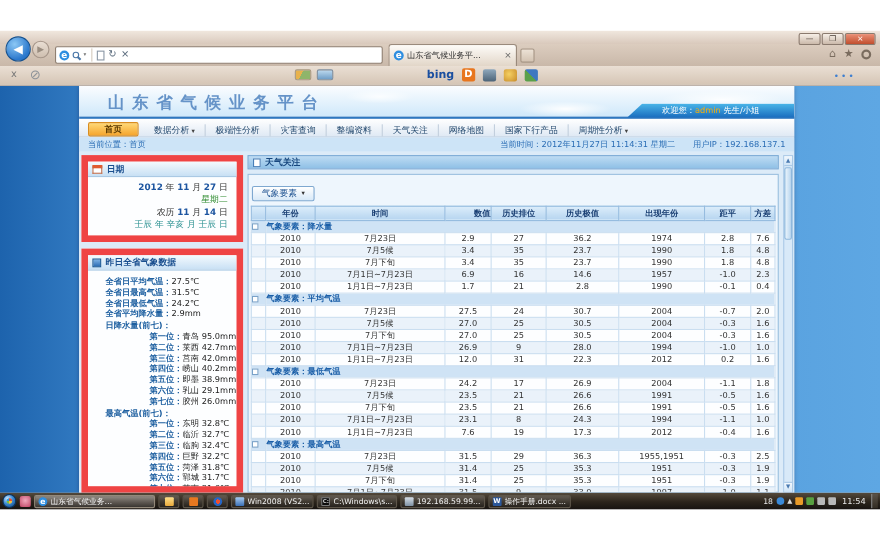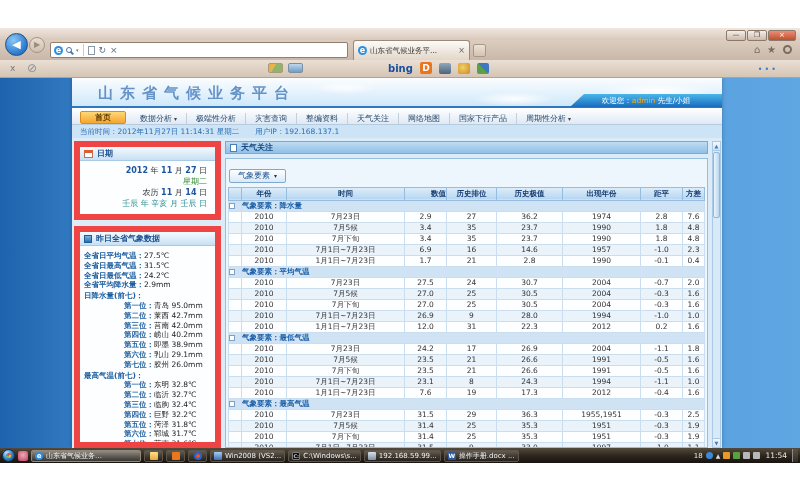--- a/index.html
+++ b/index.html
@@ -73,21 +73,21 @@
   .sidebar{width:147px;display:flex;flex-direction:column;gap:6px;min-height:0;flex:none;}
   .spanel{border:6px solid #ef4444;background:#fdfeff;}
   .spanel-hd{height:14px;background:linear-gradient(#f4fafe,#c8e0f4);border-bottom:1px solid #aac9e4;display:flex;align-items:center;gap:4px;padding:0 4px;font-size:8px;font-weight:bold;color:#1a4f8f;}
   .ico-cal{width:9px;height:8px;background:#fff;border:1px solid #c07050;border-top:3px solid #e05a30;flex:none;}
   .ico-chart{width:8px;height:8px;background:linear-gradient(#7db1e4,#2e6eb6);border:1px solid #1d5a96;flex:none;}
   .date-body{padding:4px 8px 5px;font-size:8px;color:#333;text-align:right;line-height:11px;}
   .num{color:#1d55a0;font-weight:bold;}
   .weekday{color:#2e8b2e;}
   .ganzhi{color:#2a9090;}
   .stats-panel{flex:1;overflow:hidden;min-height:0;}
-  .stats-body{padding:5px 4px;font-size:7.5px;line-height:9.8px;}
+  .stats-body{padding:5px 16px;font-size:7.5px;line-height:9.8px;}
   .slabel{color:#1d5fa0;font-weight:bold;}
   .sval{color:#222;}
   .sec-title{color:#1d5fa0;font-weight:bold;margin-top:1px;}
   .rrow{padding-left:40px;white-space:nowrap;}
   .rlabel{color:#1d5fa0;font-weight:bold;}
   .rval{color:#222;}
 
   
   .main{flex:1;min-width:0;display:flex;flex-direction:column;}
   .main-titlebar{height:13px;background:linear-gradient(#bedcf3,#8fc0e6);border:1px solid #79a9d4;display:flex;align-items:center;gap:4px;padding:0 4px;font-size:8px;font-weight:bold;color:#17477e;flex:none;}
@@ -206,20 +206,21 @@
             <div class="nav-item">极端性分析</div>
             <div class="nav-item">灾害查询</div>
             <div class="nav-item">整编资料</div>
             <div class="nav-item">天气关注</div>
             <div class="nav-item">网络地图</div>
             <div class="nav-item">国家下行产品</div>
             <div class="nav-item">周期性分析<span class="nav-arrow">▾</span></div>
           </div>
 
         <div class="infobar">
+          <span class="crumb">当前位置：首页</span>
           <span class="time">当前时间：2012年11月27日 11:14:31 星期二</span>
           <span class="ip">用户IP：192.168.137.1</span>
         </div>
 
         <div class="content">
 
           <div class="sidebar">
             <div class="spanel">
               <div class="spanel-hd">
                 <span class="ico-cal"></span>

